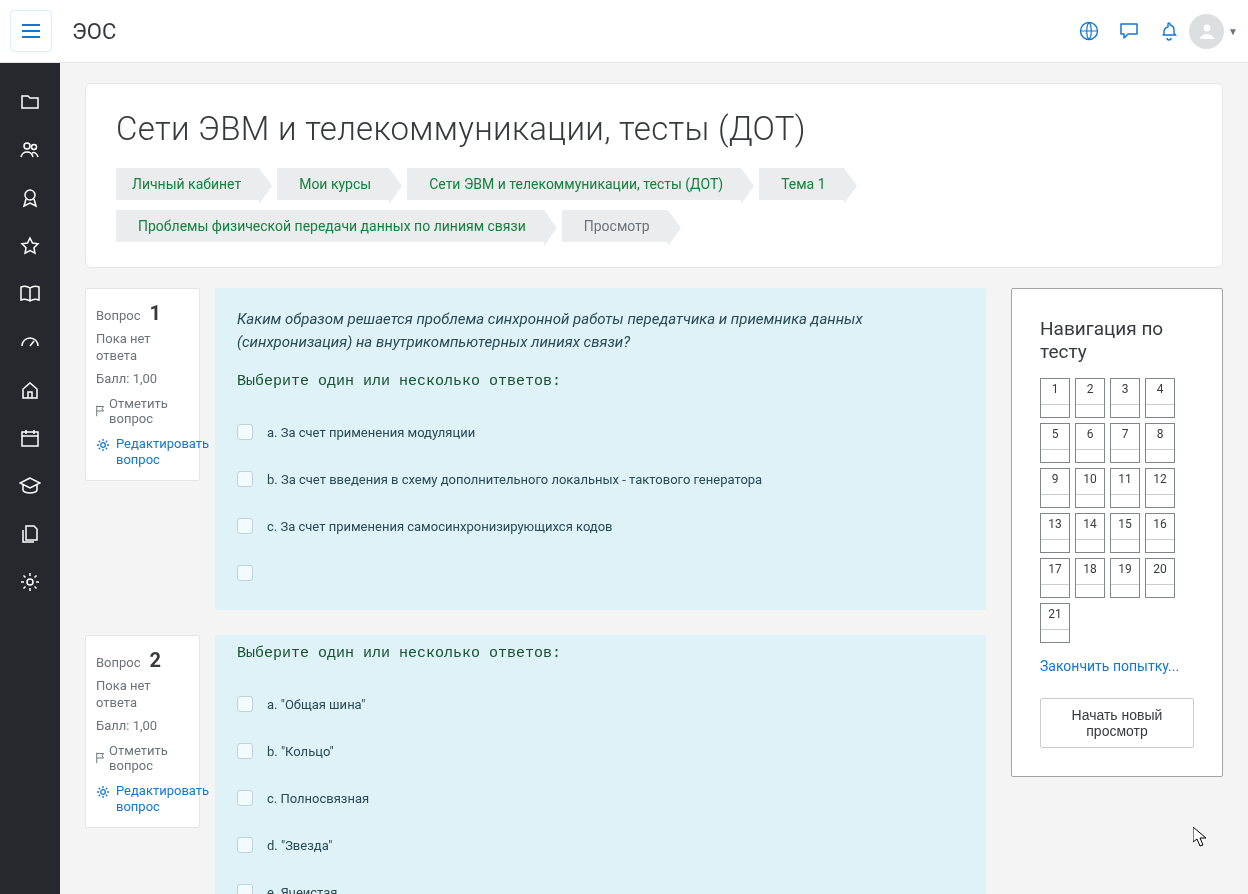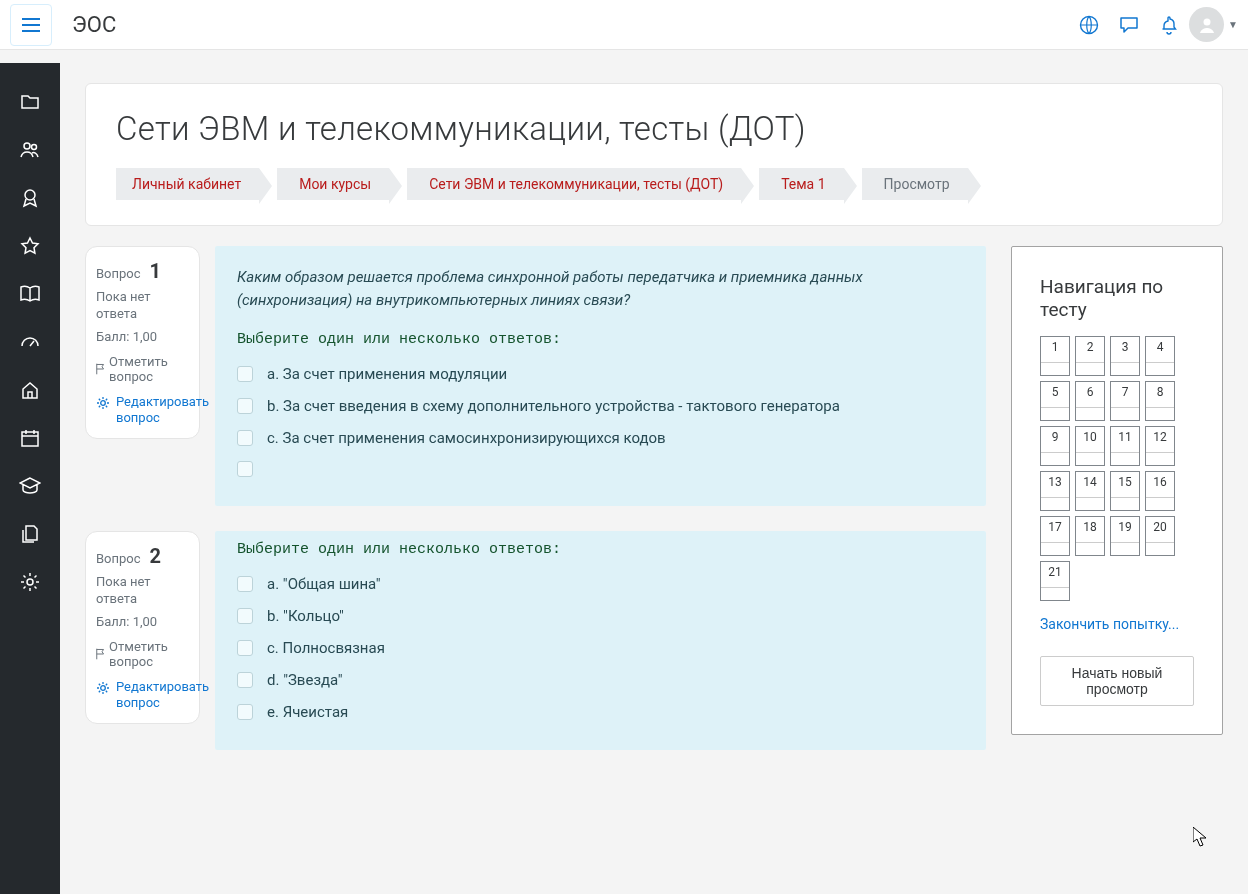--- a/index.html
+++ b/index.html
@@ -1,64 +1,64 @@
 <!DOCTYPE html>
 <html><head>
 <meta charset="utf-8">
 <style>
 * { box-sizing: border-box; margin: 0; padding: 0; }
 body { font-family: -apple-system, BlinkMacSystemFont, "Segoe UI", Roboto, Arial, sans-serif; background: #f4f4f4; width: 1248px; height: 894px; overflow: hidden; color: #373a3c; position: relative; }
 
 
-.topbar { height: 50px; background: #fff; display: flex; align-items: center; padding: 0 10px; border-bottom: 1px solid #e5e5e5; }
+.topbar { height: 63px; background: #fff; display: flex; align-items: center; padding: 0 10px; border-bottom: 1px solid #e5e5e5; }
 .hamburger { width: 42px; height: 42px; border: 1px solid #d7eefc; border-radius: 4px; display: flex; align-items: center; justify-content: center; color: #1177d1; cursor: pointer; margin-right: 20px; }
 .brand { font-size: 22px; color: #373a3c; font-weight: 400; }
 .topbar-spacer { flex: 1; }
 .topbar-icon { width: 40px; height: 40px; display: flex; align-items: center; justify-content: center; color: #1177d1; cursor: pointer; }
 .avatar-wrap { display: flex; align-items: center; cursor: pointer; }
 .avatar { width: 35px; height: 35px; border-radius: 50%; background: #dcdedf; display: flex; align-items: center; justify-content: center; color: #fff; }
 .caret { color: #6a737b; margin-left: 4px; font-size: 10px; }
 
 
 .rail { position: absolute; left: 0; top: 63px; width: 60px; bottom: 0; background: #25292d; display: flex; flex-direction: column; align-items: center; padding-top: 15px; }
 .rail-icon { width: 60px; height: 48px; display: flex; align-items: center; justify-content: center; color: #fff; cursor: pointer; }
 .rail-icon svg { stroke: #fff; fill: none; }
 
 
 .page { position: absolute; left: 60px; top: 63px; right: 0; bottom: 0; padding: 20px 25px; overflow: auto; }
 
 
 .header-card { background: #fff; border: 1px solid #e5e5e5; border-radius: 6px; padding: 25px 30px 25px 30px; margin-bottom: 20px; }
 .page-title { font-size: 33px; font-weight: 300; letter-spacing: 0.3px; color: #373a3c; margin-bottom: 20px; }
 .breadcrumb { display: flex; flex-wrap: wrap; gap: 10px 0; }
-.crumb { position: relative; background: #eaecee; color: #b91c1c; font-size: 14px; padding: 8px 18px 8px 22px; margin-right: 18px; cursor: pointer; }
+.crumb { position: relative; background: #eaecee; color: #15803d; font-size: 14px; padding: 8px 18px 8px 22px; margin-right: 18px; cursor: pointer; }
 .crumb::after { content: ""; position: absolute; right: -13px; top: 0; width: 0; height: 0; border-top: 18px solid transparent; border-bottom: 18px solid transparent; border-left: 13px solid #eaecee; }
 .crumb:first-child { padding-left: 16px; }
 .crumb.last { color: #6a737b; }
 
 
 .main-area { display: flex; gap: 25px; align-items: flex-start; }
 .questions { flex: 1; }
 .nav-panel { width: 212px; background: #fff; border: 1px solid #a3a3a3; border-radius: 2px; padding: 28px; }
 
 
 .qblock { display: flex; gap: 15px; margin-bottom: 25px; align-items: flex-start; }
-.qinfo { width: 115px; background: #fff; border: 1px solid #e5e5e5; border-radius: 12px; padding: 12px 10px; font-size: 13px; color: #6a737b; }
+.qinfo { width: 115px; background: #fff; border: 1px solid #e5e5e5; border-radius: 2px; padding: 12px 10px; font-size: 13px; color: #6a737b; }
 .qinfo .qnum-label { font-size: 13px; }
 .qinfo .qnum { font-size: 20px; font-weight: 700; color: #373a3c; margin-left: 4px; }
 .qinfo .line { margin-top: 6px; line-height: 1.3; }
 .qinfo .flag-link { color: #6a737b; display: flex; align-items: center; gap: 4px; margin-top: 8px; cursor: pointer; }
 .qinfo .edit-link { color: #1177d1; display: flex; align-items: flex-start; gap: 6px; margin-top: 10px; cursor: pointer; line-height: 1.25; }
 .qinfo .edit-link svg { flex-shrink: 0; margin-top: 2px; }
 
 .qcontent { flex: 1; background: #def2f8; border-radius: 2px; padding: 0; }
 .qtext { padding: 20px 22px 10px 22px; color: #284a53; font-size: 15px; line-height: 1.5; font-style: italic; }
 .qprompt { padding: 10px 22px 4px 22px; color: #14532d; font-size: 15px; font-family: Liberation Mono, monospace; }
 .answers { padding: 6px 22px 22px 22px; }
-.ans { display: flex; align-items: center; gap: 14px; padding: 7px 0; color: #284a53; font-size: 15px; }
+.ans { display: flex; align-items: center; gap: 14px; padding: 7px 0; color: #284a53; font-size: 13px; margin-top: 17px; }
 .chk { width: 16px; height: 16px; border: 1px solid #bcd3d9; border-radius: 3px; background: #f2fbfd; cursor: pointer; flex-shrink: 0; }
 
 
 .nav-title { font-size: 19px; font-weight: 400; margin-bottom: 15px; }
 .nav-grid { display: flex; flex-wrap: wrap; gap: 5px; margin-bottom: 15px; }
 .nav-cell { width: 30px; height: 40px; border: 1px solid #80868c; background: #fff; font-size: 12px; color: #373a3c; display: flex; justify-content: center; padding-top: 3px; cursor: pointer; position: relative; }
 .nav-cell::after { content: ""; position: absolute; left: 0; right: 0; bottom: 0; height: 12px; background: #fff; border-top: 1px solid #ccc; }
 .finish-link { color: #1177d1; font-size: 14px; cursor: pointer; display: block; margin-bottom: 24px; }
 .new-attempt-btn { border: 1px solid #ccc; background: #fff; color: #373a3c; font-size: 14px; padding: 8px 12px; cursor: pointer; border-radius: 2px; }
 
@@ -168,20 +168,21 @@
 </div>
 
 <div class="page">
   <div class="header-card">
     <h1 class="page-title">Сети ЭВМ и телекоммуникации, тесты (ДОТ)</h1>
     <div class="breadcrumb" id="breadcrumb">
         <span class="crumb">Личный кабинет</span>
         <span class="crumb">Мои курсы</span>
         <span class="crumb">Сети ЭВМ и телекоммуникации, тесты (ДОТ)</span>
         <span class="crumb">Тема 1</span>
+        <span class="crumb">Проблемы физической передачи данных по линиям связи</span>
         <span class="crumb last">Просмотр</span>
       </div>
   </div>
 
   <div class="main-area">
     <div class="questions" id="questions">
         <div class="qblock">
           <div class="qinfo">
             <div><span class="qnum-label">Вопрос</span><span class="qnum"> 1</span></div>
             <div class="line">Пока нет ответа</div>
@@ -203,21 +204,21 @@
           <div class="qcontent">
             <div class="qtext">Каким образом решается проблема синхронной работы передатчика и приемника данных (синхронизация) на внутрикомпьютерных линиях связи?</div>
             <div class="qprompt">Выберите один или несколько ответов:</div>
             <div class="answers">
               <div class="ans">
                 <span class="chk"></span>
                 <span>a. За счет применения модуляции</span>
               </div>
               <div class="ans">
                 <span class="chk"></span>
-                <span>b. За счет введения в схему дополнительного устройства - тактового генератора</span>
+                <span>b. За счет введения в схему дополнительного локальных - тактового генератора</span>
               </div>
               <div class="ans">
                 <span class="chk"></span>
                 <span>c. За счет применения самосинхронизирующихся кодов</span>
               </div>
               <div class="ans">
                 <span class="chk"></span>
               </div>
             </div>
           </div>

